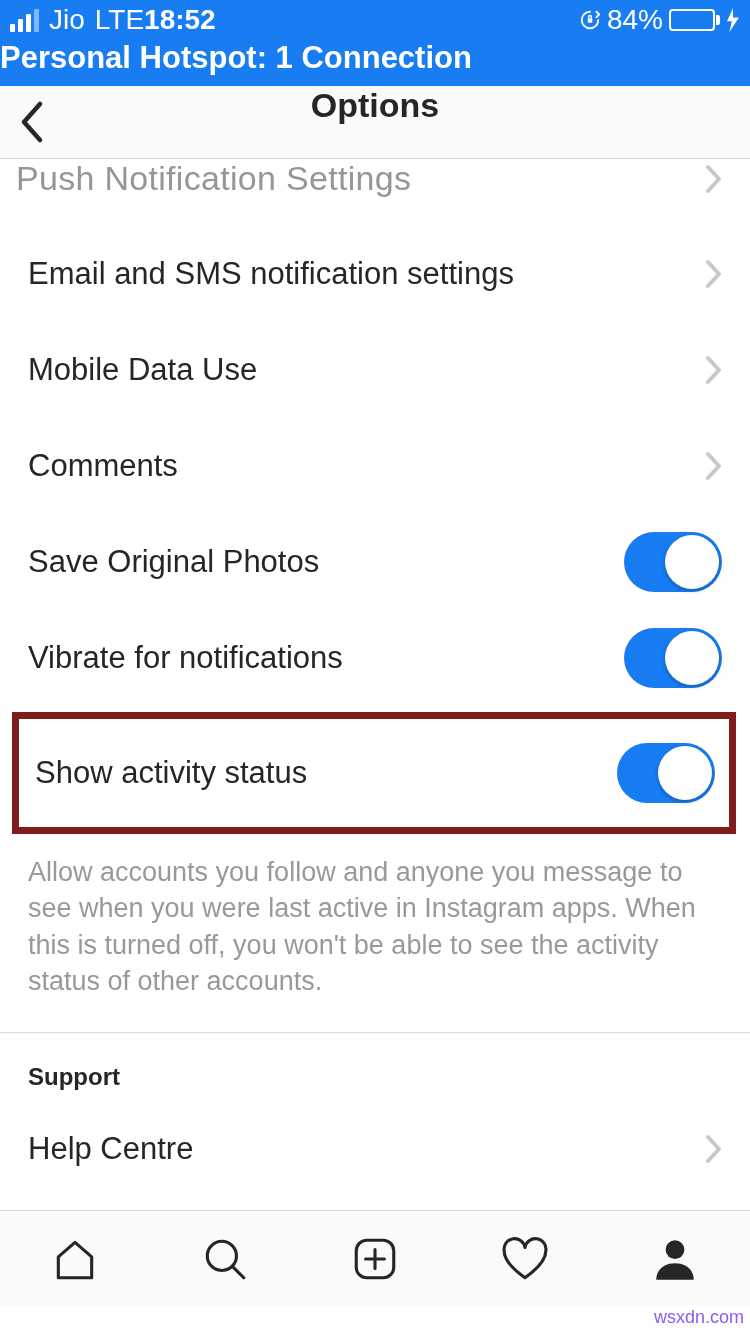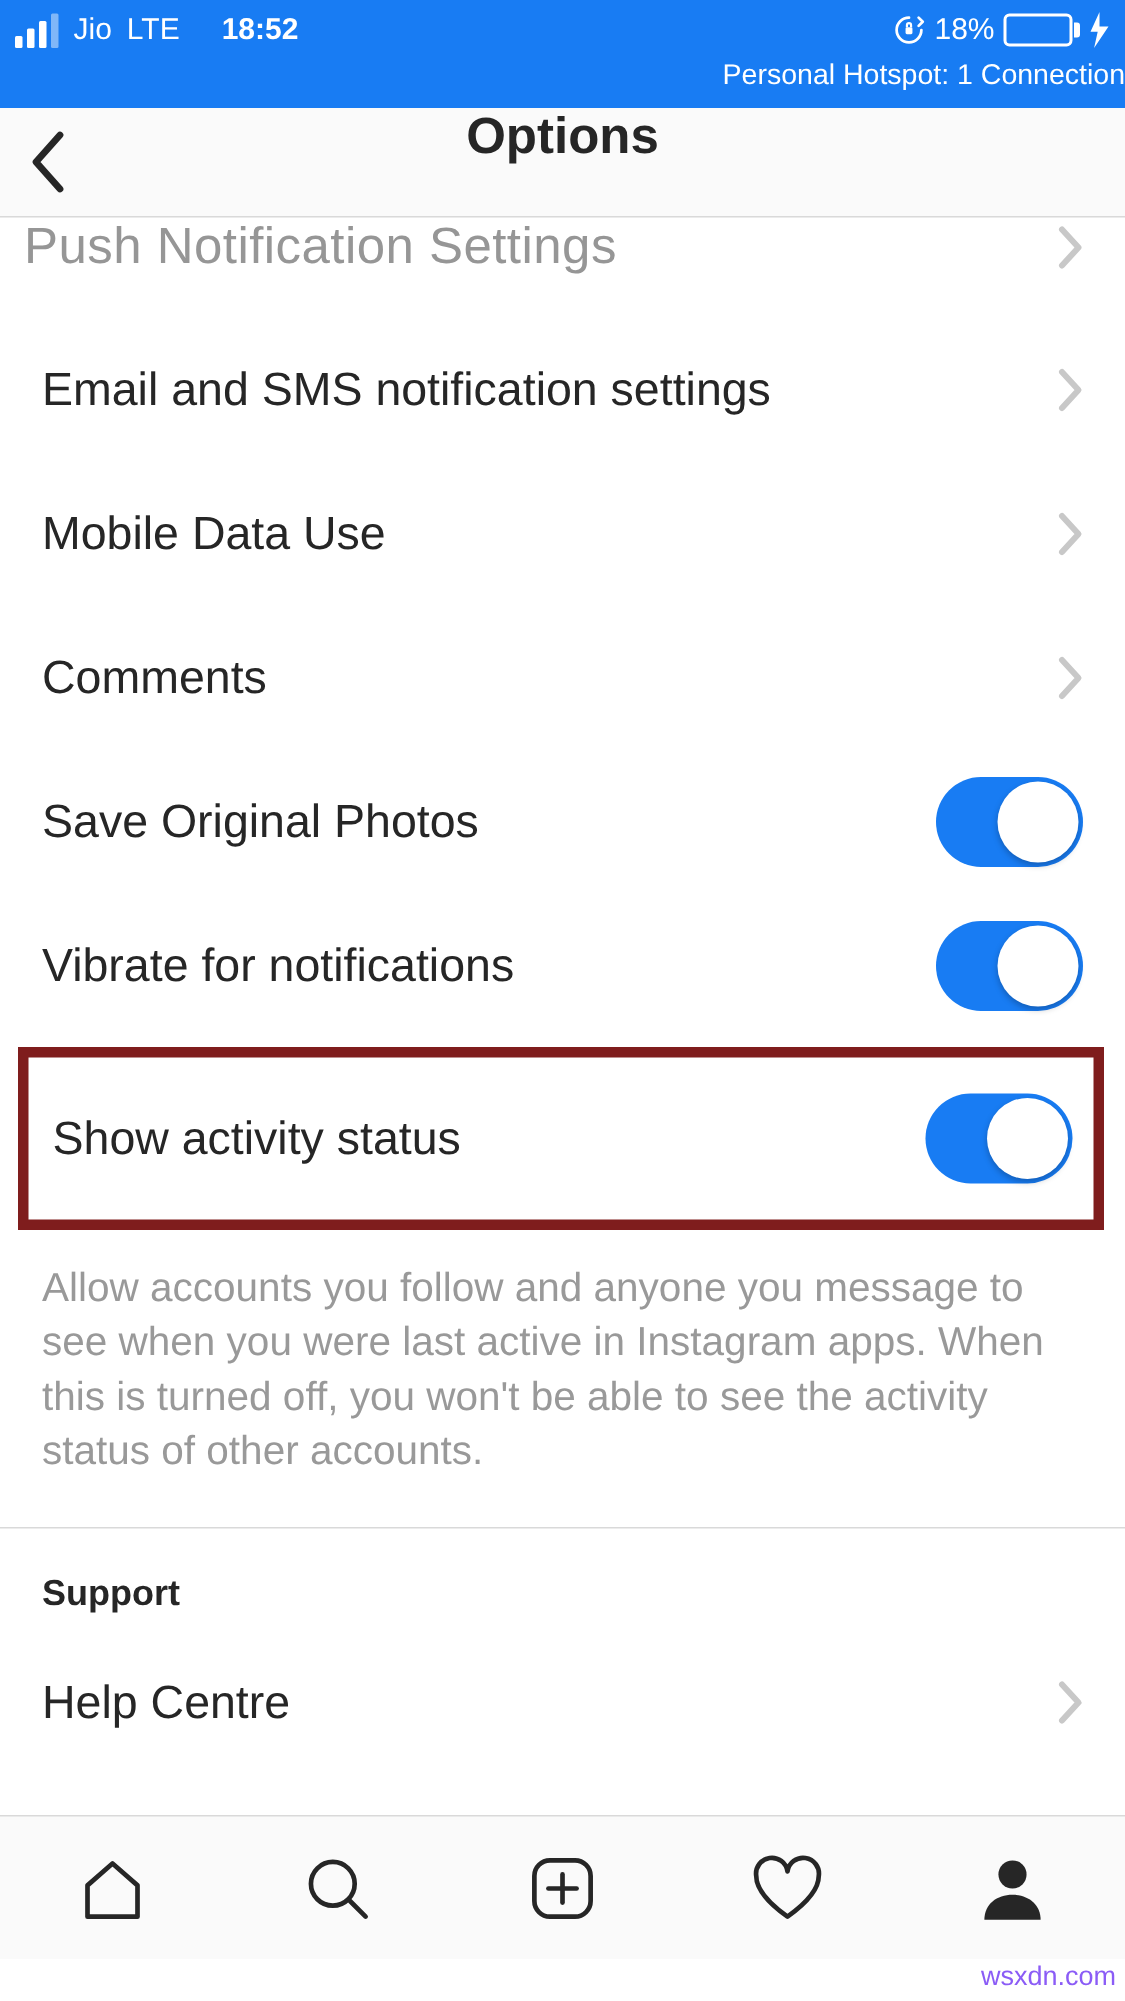--- a/index.html
+++ b/index.html
@@ -3,33 +3,33 @@
   <meta charset="utf-8">
   <style>
     * { margin: 0; padding: 0; box-sizing: border-box; -webkit-font-smoothing: antialiased; }
     body {
       width: 750px; height: 1334px;
       font-family: -apple-system, "Helvetica Neue", Helvetica, Arial, sans-serif;
       background: #fff; overflow: hidden; position: relative;
     }
     
     .status-area { background: #187cf3; color: #fff; }
-    .status-bar { height: 40px; display: flex; align-items: center; padding: 0 10px; font-size: 20px; font-weight: 500; gap: 28px; }
+    .status-bar { height: 40px; display: flex; align-items: center; padding: 0 10px; font-size: 28px; font-weight: 500; }
     .status-left { display: flex; align-items: center; gap: 10px; }
     .signal-bars { display: flex; align-items: flex-end; gap: 3px; height: 24px; }
     .signal-bars span { width: 5px; background: #fff; border-radius: 1px; }
     .signal-bars span:nth-child(1){height:8px;} .signal-bars span:nth-child(2){height:13px;}
     .signal-bars span:nth-child(3){height:18px;} .signal-bars span:nth-child(4){height:23px;opacity:.45;}
     .status-center { flex:1; text-align:left; font-weight:600; }
     .status-right { display:flex; align-items:center; gap:6px; }
     .battery { display:inline-flex; align-items:center; }
     .battery-body { width:46px; height:22px; border:2px solid #fff; border-radius:4px; position:relative; padding:2px; }
     .battery-fill { background:#fff; height:100%; width:95%; border-radius:1px; }
     .battery-cap { width:4px; height:10px; background:#fff; border-radius:0 2px 2px 0; margin-left:1px; }
-    .hotspot-banner { text-align:right; font-size:19px; padding-bottom:10px; font-weight:400; }
+    .hotspot-banner { text-align:left; font-size:31px; padding-bottom:10px; font-weight:700; }
 
     
     .nav-header { height:73px; background:#fafafa; border-bottom:1px solid #d9d9d9;
       display:flex; align-items:flex-start; position:relative; }
     .nav-back { position:absolute; left:18px; top:50%; transform:translateY(-50%); }
     .nav-title { flex:1; text-align:center; font-size:34px; font-weight:600; color:#262626; }
 
     
     .content { height: calc(1334px - 40px - 42px - 84px - 96px); overflow:hidden; background:#fff; }
 
@@ -80,21 +80,21 @@
     <div class="status-center">18:52</div>
     <div class="status-right">
       <span>
         <svg width="22" height="22" viewBox="0 0 24 24" fill="none" stroke="#fff" stroke-width="2">
           <path d="M12 3a9 9 0 1 0 9 9" stroke-linecap="round"></path>
           <path d="M19 3l3 3-3 3" stroke-linecap="round" stroke-linejoin="round"></path>
           <rect x="9.5" y="10" width="5" height="5" rx="1" fill="#fff" stroke="none"></rect>
           <path d="M10.5 10V8.5a1.5 1.5 0 0 1 3 0V10" stroke-width="1.6"></path>
         </svg>
       </span>
-      <span>18%</span>
+      <span>84%</span>
       <span class="battery">
         <span class="battery-body"><span class="battery-fill"></span></span>
         <span class="battery-cap"></span>
       </span>
       <span>
         <svg width="14" height="24" viewBox="0 0 10 20">
             <path d="M5 0L0 11h4l-2 9 8-12H5z" fill="#fff"></path>
           </svg>
       </span>
     </div>

